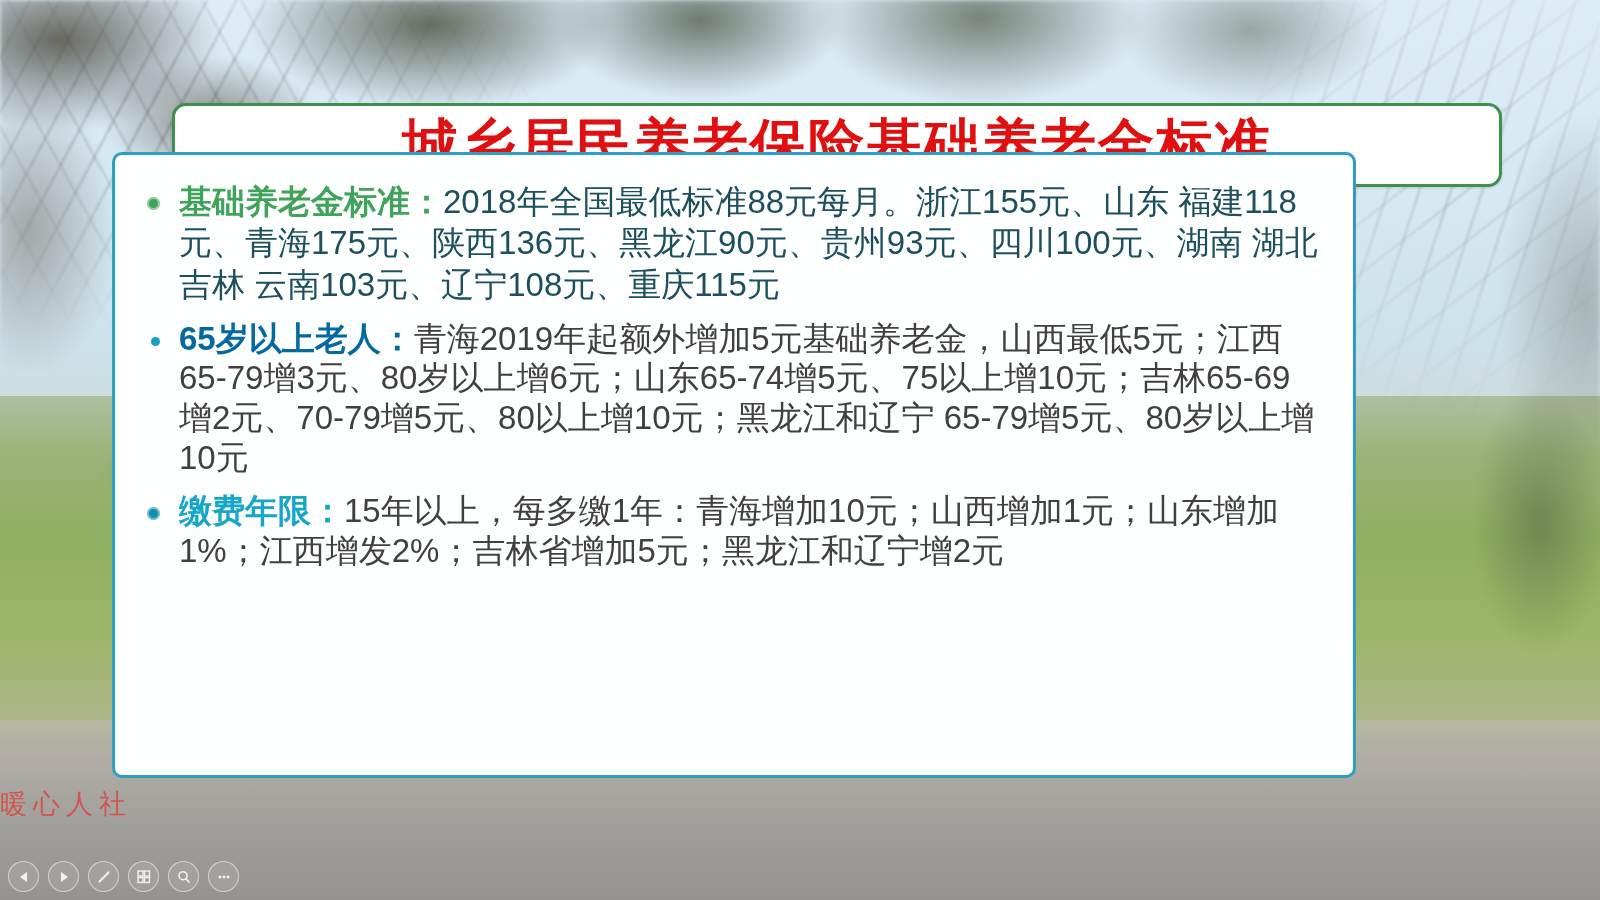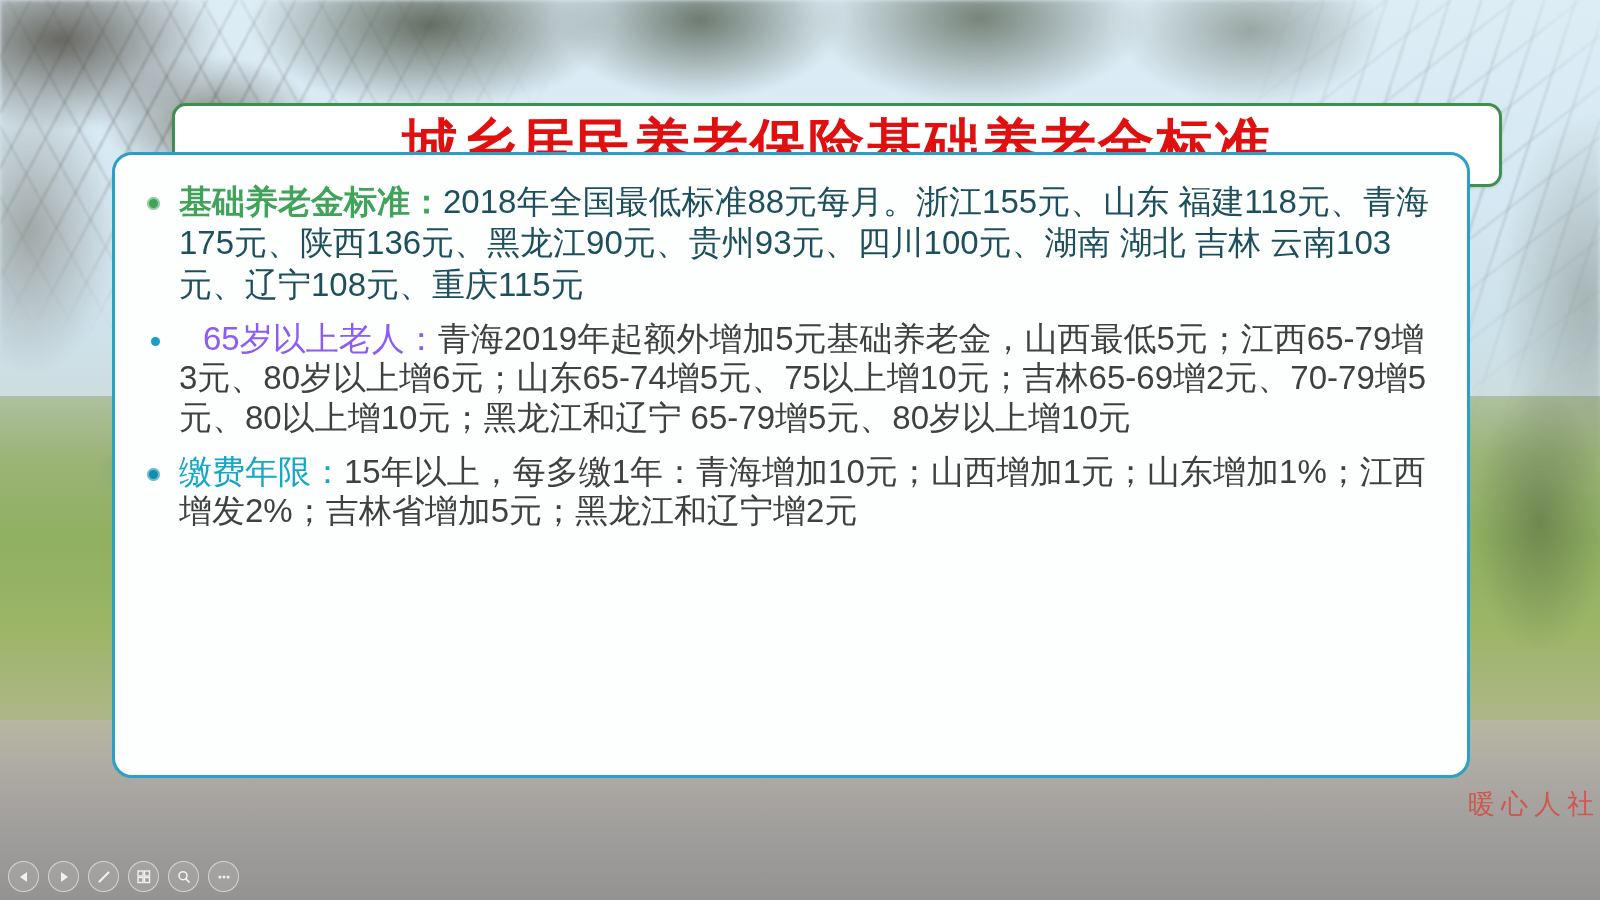--- a/index.html
+++ b/index.html
@@ -101,24 +101,24 @@
     font-size:56px;
     letter-spacing:2px;
     line-height:1;
     white-space:nowrap;
   }
 
   
   #content-panel {
     position:absolute;
     left:112px; top:152px;
-    width:1358px; height:626px;
+    width:1244px; height:626px;
     background:#fdfefe;
     border:3px solid #2e9fc4;
-    border-radius:20px;
+    border-radius:10px;
     padding:26px 34px 10px 18px;
   }
 
   ul.bullets { list-style:none; }
   li.bullet {
     position:relative;
     padding-left:46px;
     margin-bottom:14px;
   }
   li.bullet .marker {
@@ -141,41 +141,40 @@
 
   .lead-green {
     color:#3fa35a;
     font-weight:bold;
     text-shadow:
       -1px -1px 0 #ffffff, 1px -1px 0 #ffffff,
       -1px 1px 0 #ffffff, 1px 1px 0 #ffffff,
        0 0 1px #2f7f44;
   }
   .lead-teal-light {
-    color:#8b5cf6;
-    font-weight:normal;
-    margin-left:24px;
+    color:#0369a1;
+    font-weight:bold;
   }
   .lead-cyan {
     color:#16a6c8;
-    font-weight:normal;
+    font-weight:bold;
     text-shadow:
       -1px -1px 0 #ffffff, 1px -1px 0 #ffffff,
       -1px 1px 0 #ffffff, 1px 1px 0 #ffffff,
        0 0 1px #0b7f9c;
   }
   .body-teal { color:#1d4f5c; }
   .body-red  { color:#c1141c; }
   .body-navy { color:#404040; }
 
   
   #watermark {
     position:absolute;
     left:0; right:0; top:786px;
-    text-align:right;
+    text-align:left;
     color:#d4504a;
     font-size:27px;
     letter-spacing:6px;
     opacity:0.92;
     font-family:"Liberation Serif","DejaVu Serif",serif;
   }
 
   
   #toolbar {
     position:absolute;

